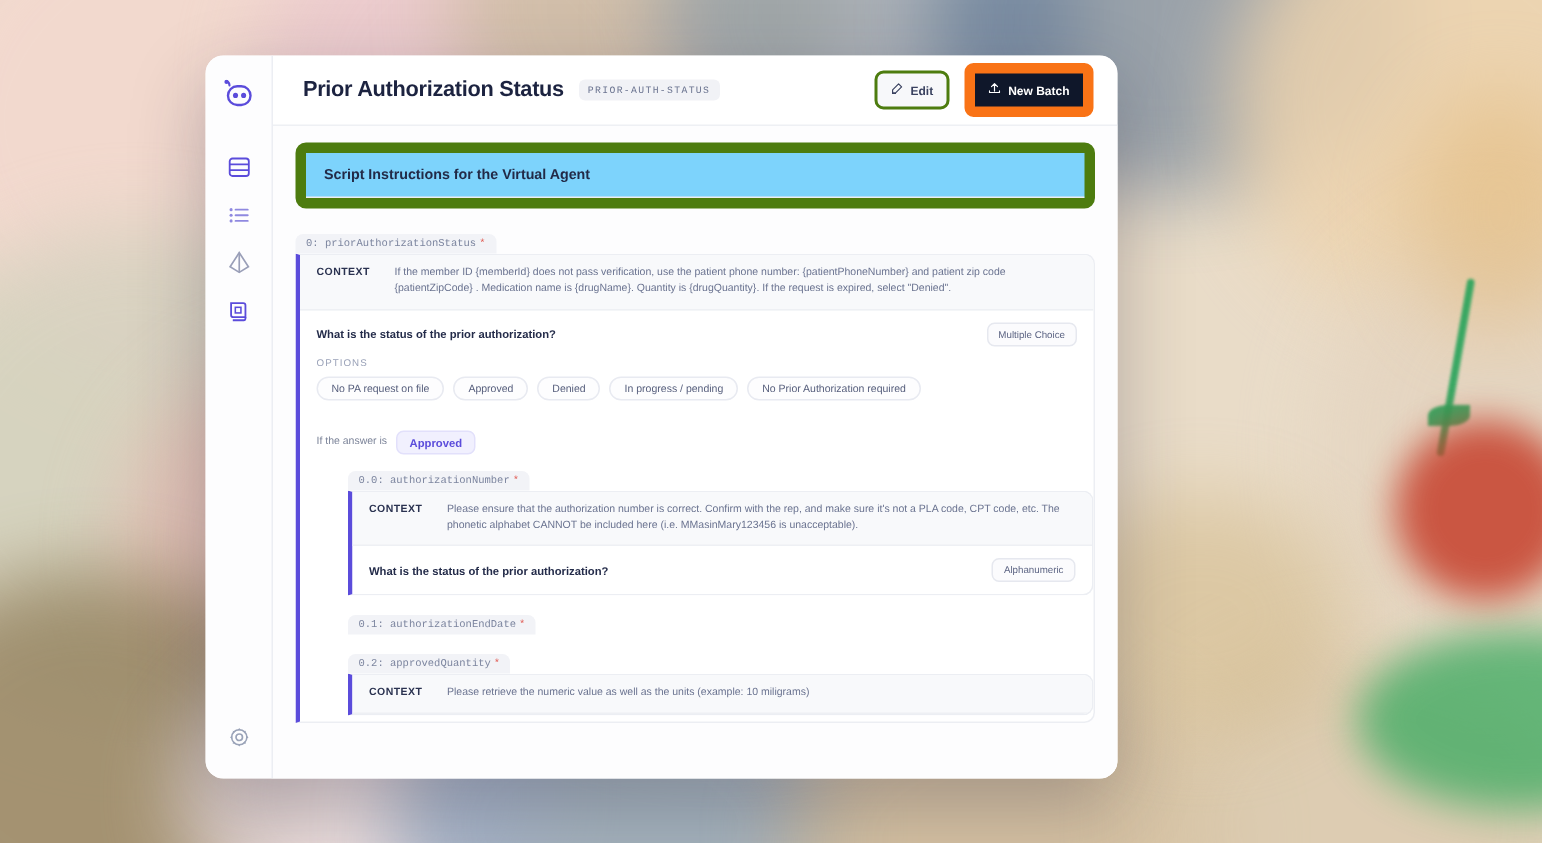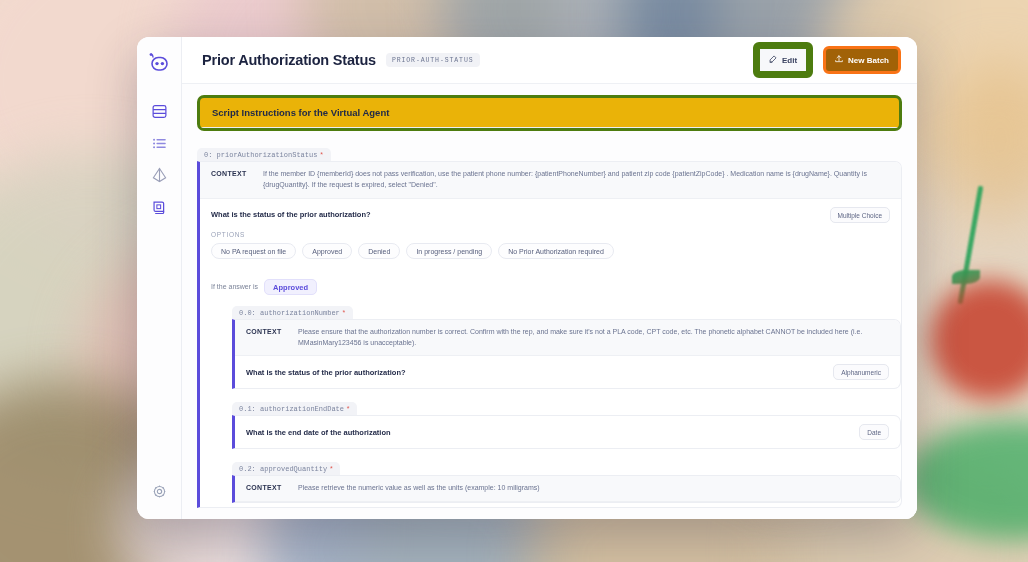--- a/index.html
+++ b/index.html
@@ -47,21 +47,21 @@
   }
   .leaf {
     position:absolute; left:952px; top:270px; width:28px; height:14px;
     background:#27a35a; border-radius:50% 0 50% 0; opacity:.9; filter:blur(1px);
   }
 
   
   #window {
     position: absolute;
     left: 137px; top: 37px;
-    width: 780px; height: 482px;
+    width: 608px; height: 482px;
     background: #ffffff;
     border-radius: 12px;
     box-shadow: 0 18px 50px rgba(40,35,60,.28);
     display: flex;
     overflow: hidden;
   }
 
   
   #rail {
     width: 45px;
@@ -108,34 +108,34 @@
   .spacer { flex: 1 1 auto; }
 
   .btn {
     display: inline-flex; align-items: center; gap: 5px;
     font-size: 8px; font-weight: bold;
     border-radius: 6px;
     padding: 6px 9px;
     cursor: pointer;
     white-space: nowrap;
   }
-  #btn-edit { background:#f7f8fa; color:#3a4260; border:7px solid #4d7c0f; }
-  #btn-new-batch { background:#a16207; color:#ffffff; border:3px solid #f97316; }
+  #btn-edit { background:#f7f8fa; color:#3a4260; border:2px solid #4d7c0f; }
+  #btn-new-batch { background:#0f172a; color:#ffffff; border:7px solid #f97316; }
 
   
   #body {
     flex: 1 1 auto; overflow: hidden;
     padding: 11px 15px 0 15px;
     background: #fdfdfe;
   }
 
   .card {
-    border: 3px solid #4d7c0f;
+    border: 7px solid #4d7c0f;
     border-radius: 7px;
-    background: #eab308;
+    background: #7dd3fc;
     overflow: hidden;
   }
   #script-card { margin-bottom: 12px; }
   #script-head {
     padding: 9px 12px;
     font-size: 9.5px; font-weight: bold; color:#222a47;
     border-bottom: 1px solid #eceef3;
   }
   #script-body {
     padding: 9px 12px;
@@ -389,27 +389,20 @@
                     <span class="type-pill">Alphanumeric</span>
                   </div>
                 </div>
               </div>
 
               <div class="node" style="margin-top:8px;">
                 <div class="node-key">
                   <span>0.1: authorizationEndDate</span>
                   <span class="req">*</span>
                 </div>
-                <div class="node-box">
-                  <div class="q-row">
-                    <span class="q-text">What is the end date of the authorization</span>
-                    <span class="spacer"></span>
-                    <span class="type-pill">Date</span>
-                  </div>
-                </div>
               </div>
 
               <div class="node" style="margin-top:8px;">
                 <div class="node-key">
                   <span>0.2: approvedQuantity</span>
                   <span class="req">*</span>
                 </div>
                 <div class="node-box">
                   <div class="ctx-row">
                     <span class="ctx-label">CONTEXT</span>

